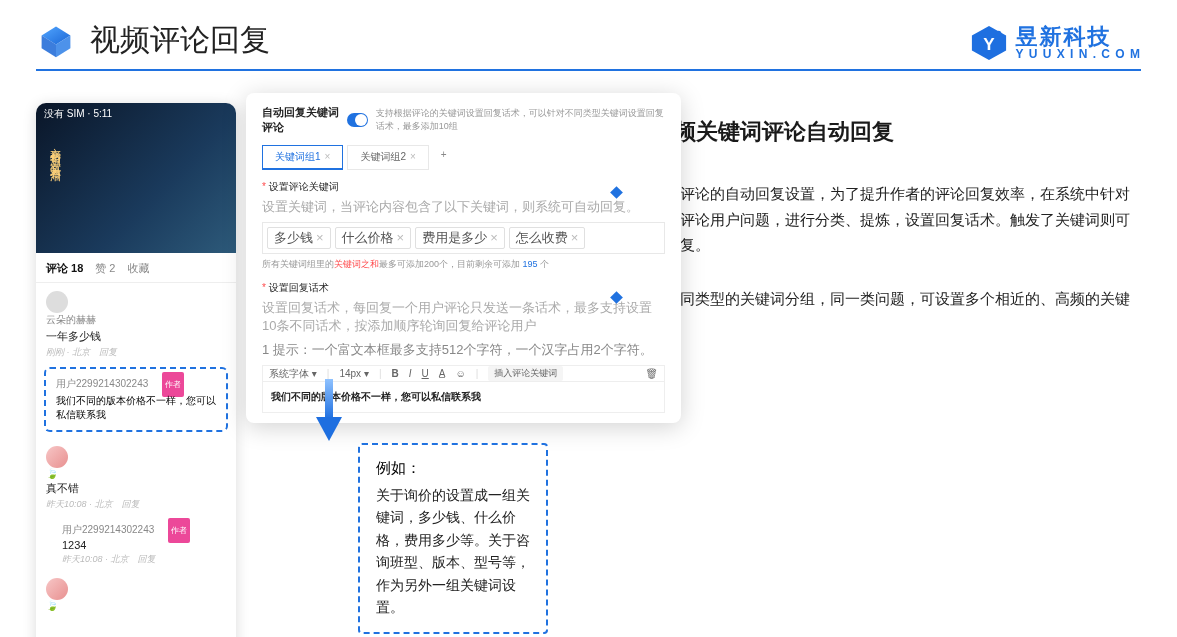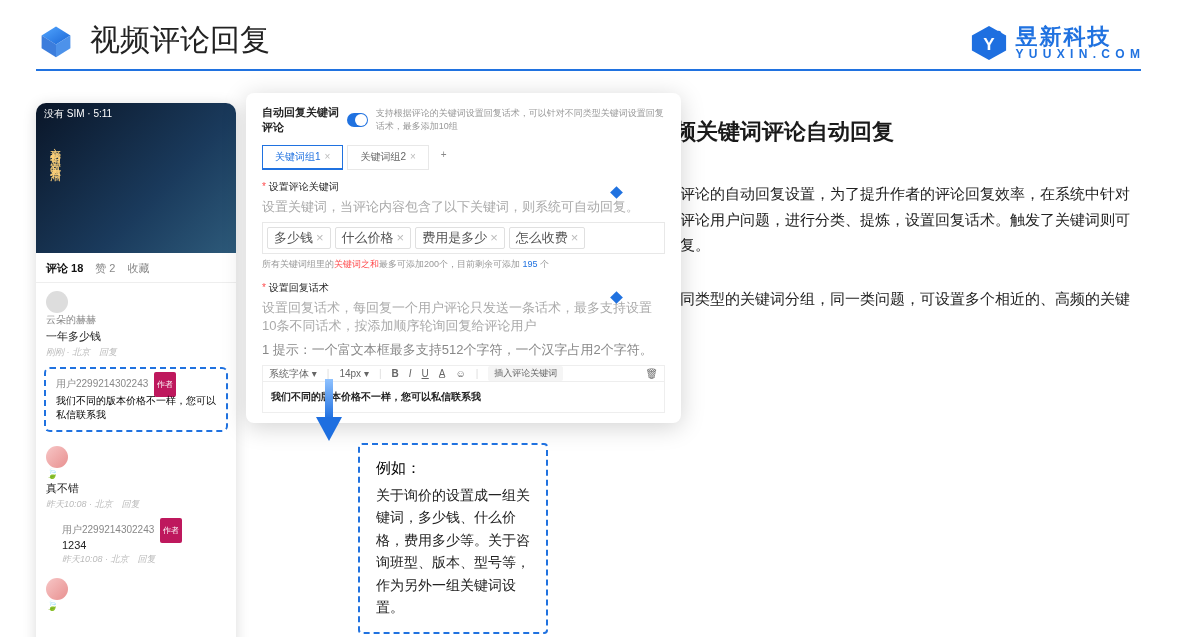--- a/index.html
+++ b/index.html
@@ -39,21 +39,21 @@
 .phone-status { position: absolute; top: 4px; left: 8px; font-size: 10px; color: #fff; }
 .phone-video-text { position: absolute; left: 10px; top: 36px; font-size: 11px; color: #ffd27a; writing-mode: vertical-rl; letter-spacing: 2px; line-height: 1.6; }
 .phone-tabs { display: flex; font-size: 11px; padding: 8px 10px 6px; border-bottom: 1px solid #eee; gap: 12px; color: #888; }
 .phone-tabs .active { color: #111; font-weight: 600; }
 .comment { padding: 8px 10px 4px; font-size: 10px; }
 .comment .avatar { width: 22px; height: 22px; border-radius: 50%; background: #ddd; display: inline-block; vertical-align: top; margin-right: 6px; }
 .comment .body { display: inline-block; width: 150px; }
 .comment .uname { color: #888; font-size: 10px; }
 .comment .ctext { color: #222; margin-top: 2px; font-size: 11px; font-weight: 500; }
 .comment .meta { color: #bbb; font-size: 9px; margin-top: 2px; font-style: italic; }
-.author-badge { background: #be185d; color: #fff; font-size: 8px; padding: 8px 3px; border-radius: 2px; margin-left: 3px; }
+.author-badge { background: #ec4899; color: #fff; font-size: 8px; padding: 8px 3px; border-radius: 2px; margin-left: 11px; }
 .bubble-reply { position: relative; margin: 4px 8px 6px 8px; padding: 8px 10px; border: 2px dashed #2072e0; border-radius: 6px; font-size: 10px; }
 .reply-actions { position: absolute; right: 10px; bottom: 4px; color: #bbb; font-size: 12px; }
 .phone-input { position: absolute; bottom: 8px; left: 8px; right: 8px; height: 28px; background: #0f172a; border-radius: 14px; display: flex; align-items: center; padding: 0 10px; font-size: 10px; color: #aaa; justify-content: space-between; }
 .phone-input .icons { display: flex; gap: 8px; color: #888; font-size: 13px; }
 
 
 .panel { position: absolute; left: 210px; top: 0; width: 435px; background: #fff; border-radius: 8px; box-shadow: 0 4px 24px rgba(0,0,0,.18); padding: 12px 16px 10px; font-size: 10px; color: #555; }
 .panel-top { display: flex; align-items: center; font-size: 11px; margin-bottom: 10px; }
 .panel-top .switch { width: 26px; height: 14px; background: #2072e0; border-radius: 7px; margin: 0 8px; position: relative; }
 .panel-top .switch::after { content:""; position:absolute; right:1px; top:1px; width:12px; height:12px; background:#fff; border-radius:50%; }

